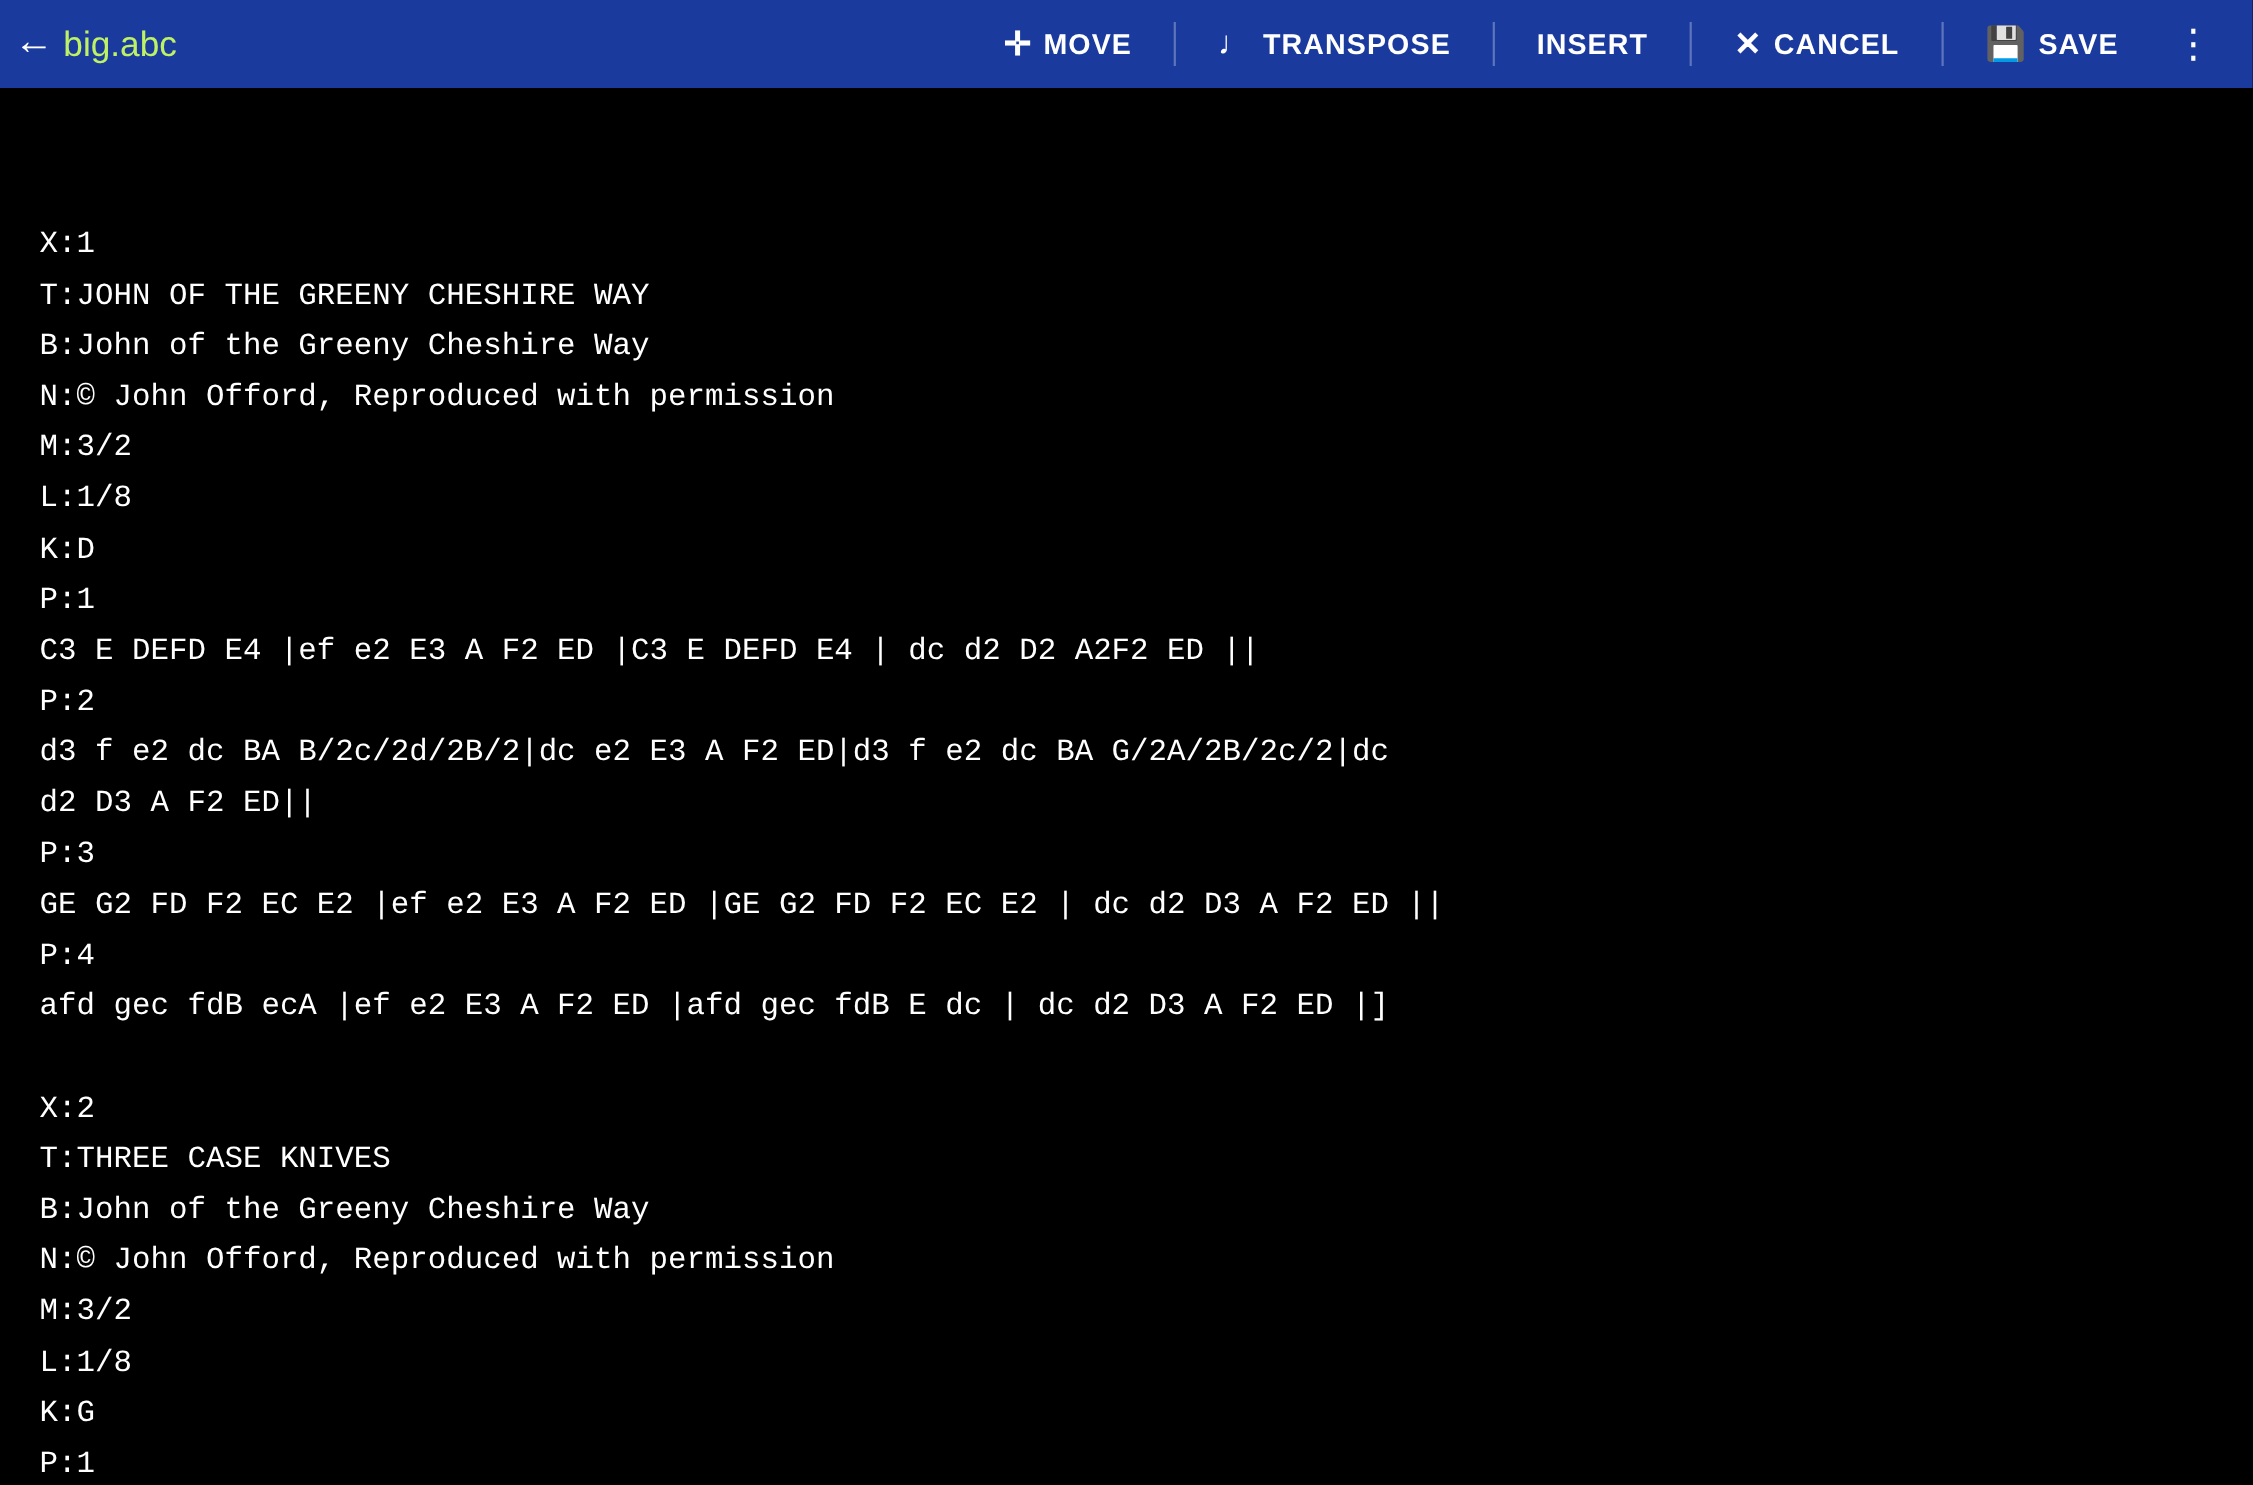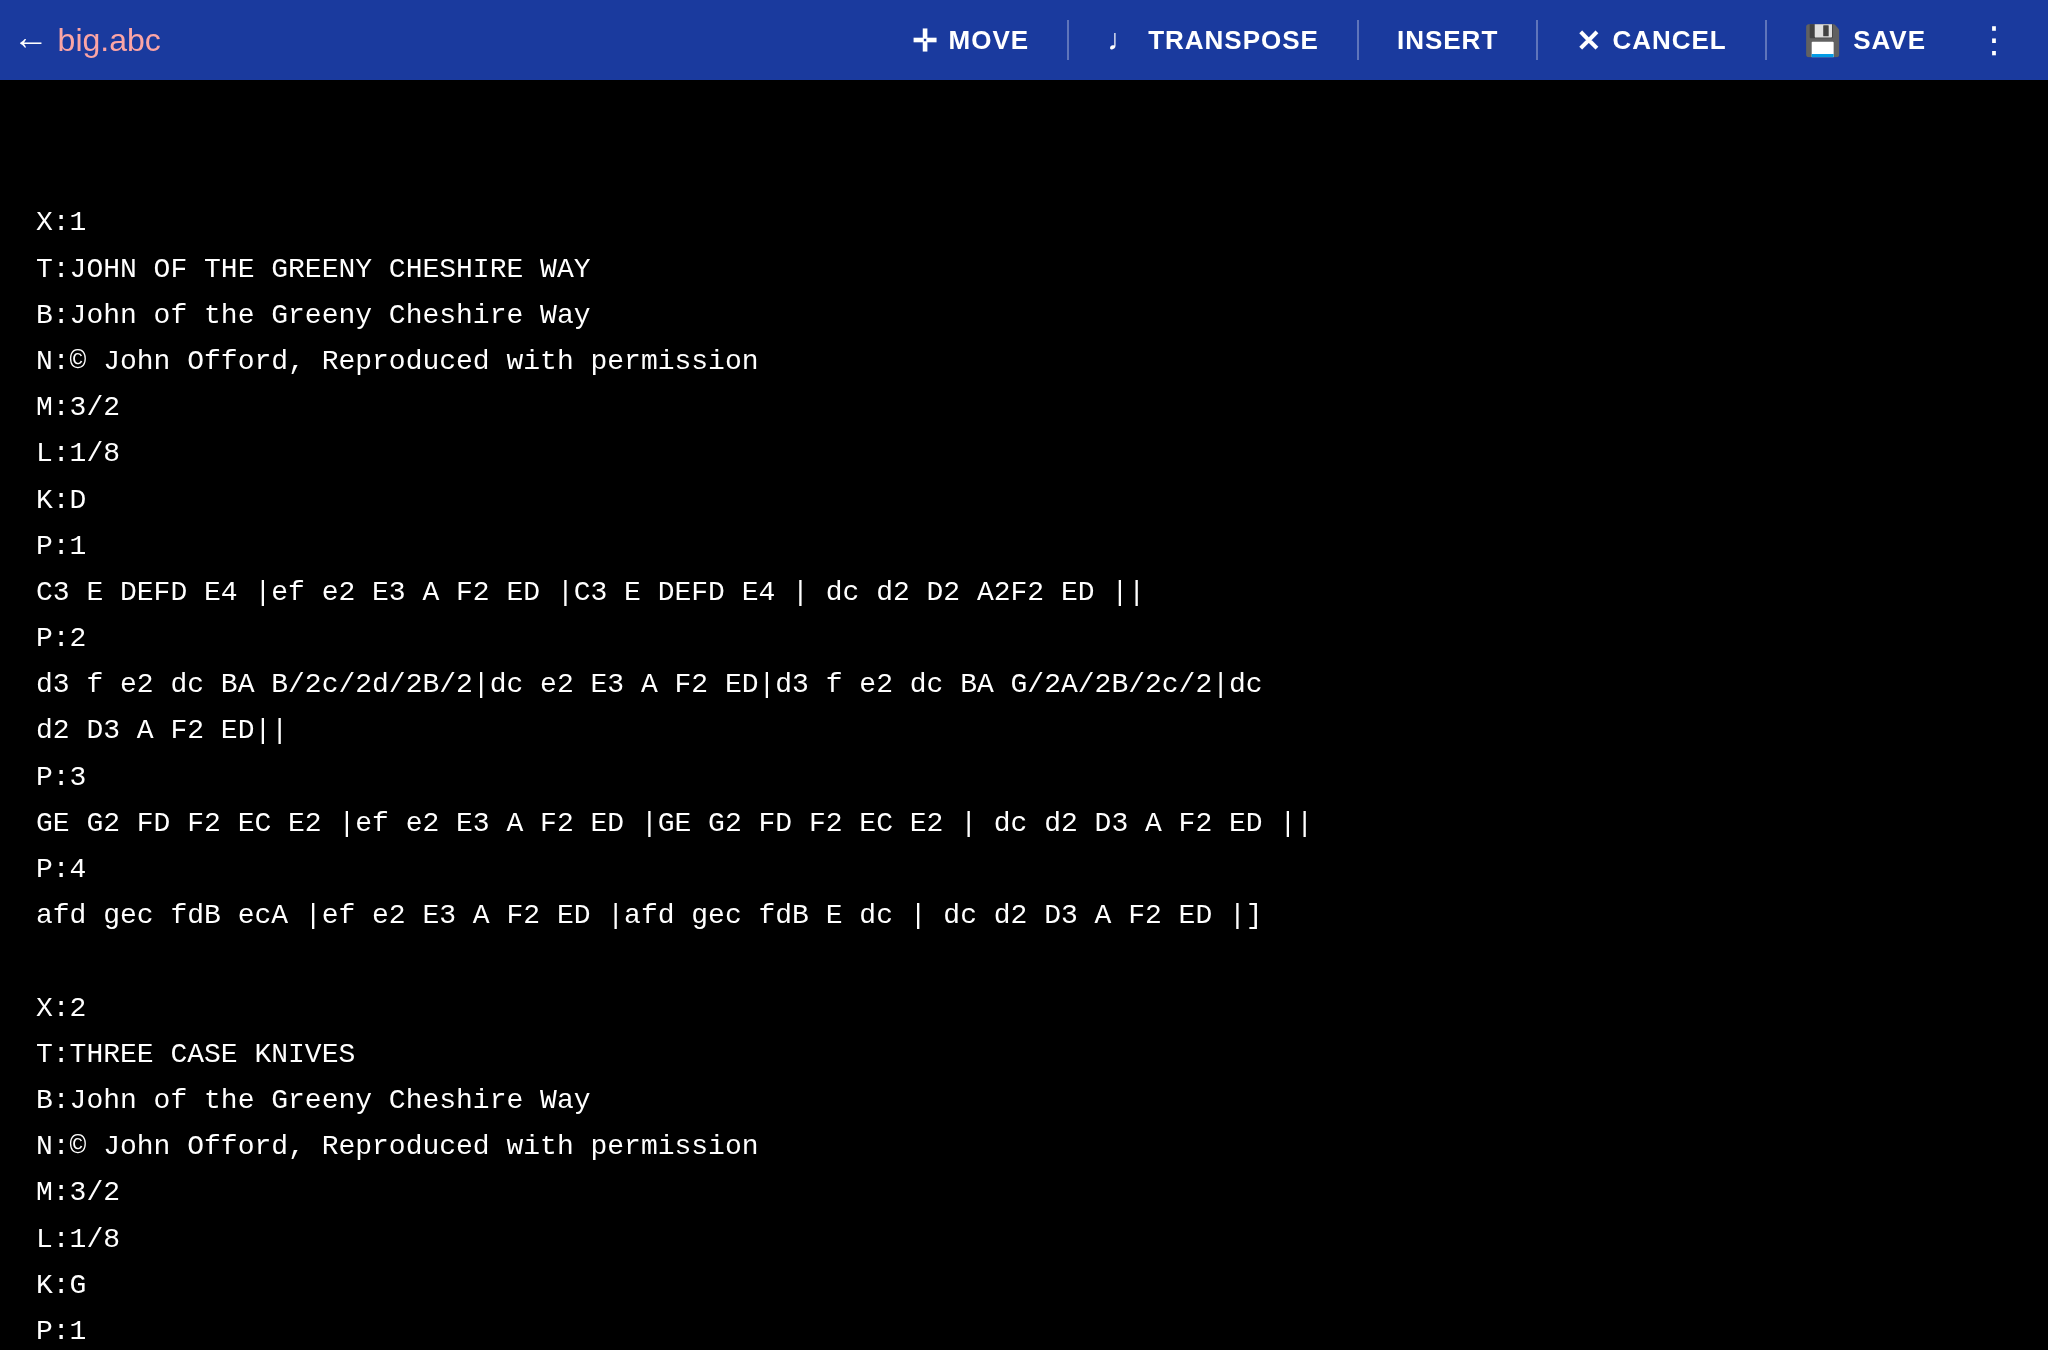--- a/index.html
+++ b/index.html
@@ -37,21 +37,21 @@
     }
 
     .back-arrow {
       font-size: 36px;
       color: #fff;
       line-height: 1;
     }
 
     .toolbar-title {
       font-size: 32px;
-      color: #fca5a5;
+      color: #bef264;
       font-family: sans-serif;
       font-weight: 400;
       text-align: center;
     }
 
     .toolbar-actions {
       display: flex;
       align-items: center;
       gap: 10px;
     }

